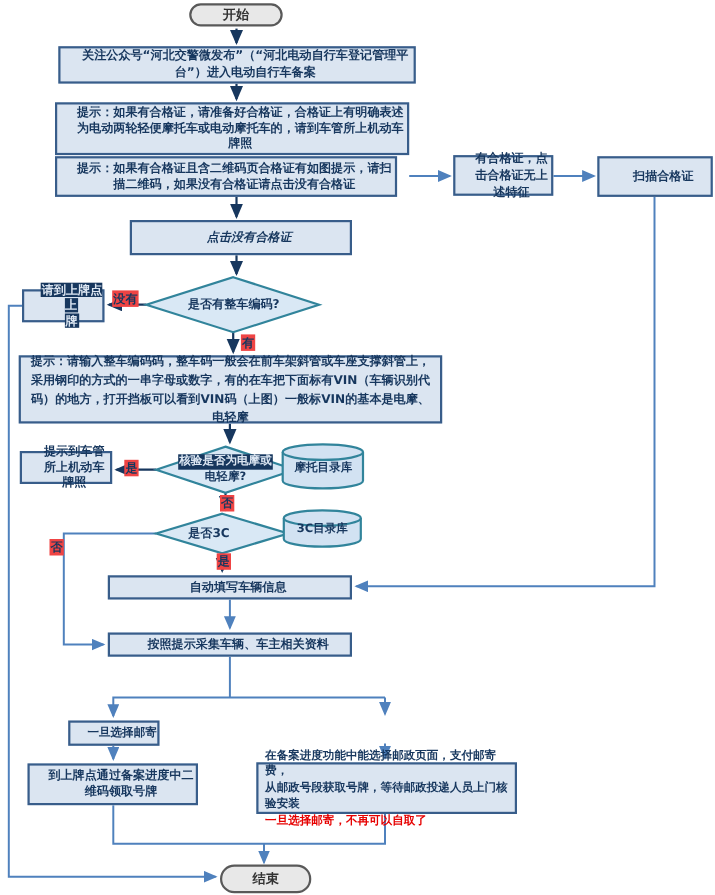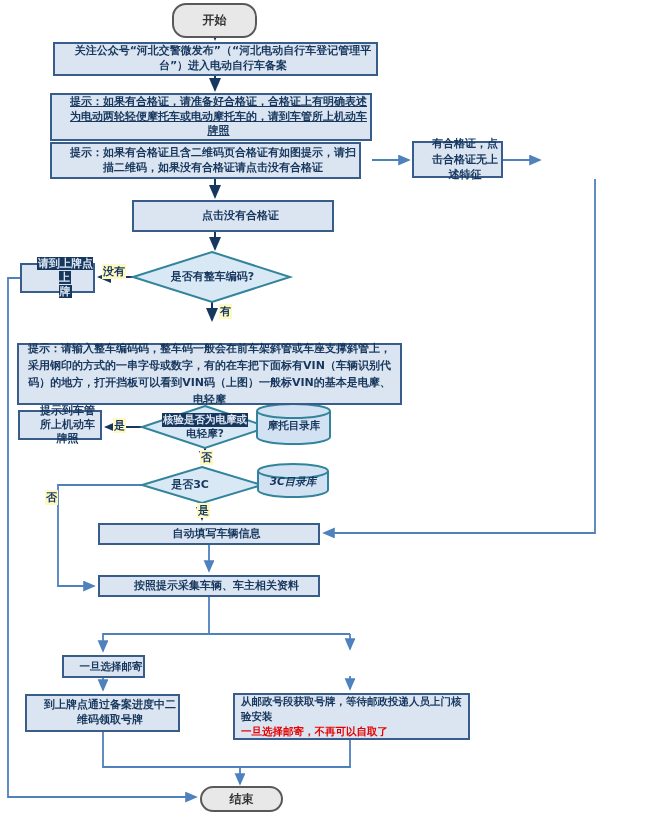--- a/index.html
+++ b/index.html
@@ -17,21 +17,21 @@
   svg.wires{position:absolute;left:0;top:0;width:650px;height:814px;}
   .d{stroke:var(--line-dark);stroke-width:2;fill:none;}
   .b{stroke:var(--line-blue);stroke-width:1.8;fill:none;}
   .diamond{fill:var(--diamond-fill);stroke:var(--diamond-border);stroke-width:2;}
   .cyl{fill:var(--cylinder-fill);stroke:var(--diamond-border);stroke-width:2;}
   .node{position:absolute;box-sizing:border-box;display:flex;align-items:center;justify-content:center;
         text-align:center;color:var(--box-text);font-weight:bold;font-size:11px;line-height:1.4;}
   .box{background:var(--box-fill);border:2px solid var(--box-border);padding-left:15px;}
   .stadium{background:var(--terminal-fill);border:2px solid var(--terminal-border);border-radius:14px;
            color:#333;font-size:12px;}
-  .label{position:absolute;color:var(--box-text);font-weight:bold;font-size:11px;background:#fef9c3;padding:0 1px;}
+  .label{position:absolute;color:var(--box-text);font-weight:bold;font-size:11px;background:#ef4444;padding:0 1px;}
   .overlay{position:absolute;color:var(--box-text);font-weight:bold;font-size:11px;line-height:1.3;
            text-align:center;display:flex;flex-direction:column;align-items:center;justify-content:center;}
   .hl{background:var(--highlight-bg);color:var(--highlight-text);padding:0 1px;}
   .left-align{align-items:flex-start;text-align:left;}
   .red{color:var(--warning-red);}
   .small{font-size:10.5px;}
 </style>
 </head>
 <body>
 
@@ -80,51 +80,54 @@
     <g>
       <path class="cyl" d="M257,411 L257,437 A36.5,7 0 0 0 330,437 L330,411"></path>
       <ellipse class="cyl" cx="293.5" cy="411" rx="36.5" ry="7"></ellipse>
     </g>
     <g>
       <path class="cyl" d="M258,471 L258,490 A35,7 0 0 0 328,490 L328,471"></path>
       <ellipse class="cyl" cx="293" cy="471" rx="35" ry="7"></ellipse>
     </g>
   </svg>
 
-  <div class="node stadium" style="left:172px;top:3px;width:85px;height:35px;">
+  <div class="node stadium" style="left:172px;top:3px;width:85px;height:21px;">
     <span>开始</span>
   </div>
   <div class="node stadium" style="left:200px;top:786px;width:83px;height:26px;">
     <span>结束</span>
   </div>
 
   <div class="node box" style="left:53px;top:42px;width:325px;height:34px;line-height:1.35;">
     <span>关注公众号“河北交警微发布”（“河北电动自行车登记管理平台”）进入电动自行车备案</span>
   </div>
-  <div class="node box" style="left:50px;top:93px;width:322px;height:48px;line-height:1.35;text-decoration:underline;">
+  <div class="node box" style="left:50px;top:93px;width:322px;height:48px;line-height:1.35;">
     <span>提示：如果有合格证，请准备好合格证，合格证上有明确表述为电动两轮轻便摩托车或电动摩托车的，请到车管所上机动车牌照</span>
   </div>
   <div class="node box" style="left:50px;top:142px;width:311px;height:37px;line-height:1.35;">
     <span>提示：如果有合格证且含二维码页合格证有如图提示，请扫描二维码，如果没有合格证请点击没有合格证</span>
   </div>
   <div class="node box" style="left:412px;top:141px;width:91px;height:37px;text-align:center;">
     <span>有合格证，点击合格证无上述特征</span>
   </div>
-  <div class="node box" style="left:132px;top:200px;width:202px;height:32px;">
+  <div class="node box" style="left:543px;top:142px;width:105px;height:37px;">
+    <span>扫描合格证</span>
+  </div>
+  <div class="node box" style="left:118px;top:200px;width:202px;height:32px;font-style:italic;">
     <span>点击没有合格证</span>
   </div>
 
   <div class="node box" style="left:20px;top:263px;width:75px;height:30px;line-height:1.25;">
     <span>
       <span class="hl">请到上牌点上</span><br>
       <span class="hl">牌</span>
     </span>
   </div>
 
-  <div class="node box" style="left:17px;top:323px;width:385px;height:62px;line-height:1.55;padding:2px 6px;margin-top:20px;">
+  <div class="node box" style="left:17px;top:323px;width:385px;height:62px;line-height:1.55;padding:2px 6px;">
     <span>提示：请输入整车编码码，整车码一般会在前车架斜管或车座支撑斜管上，采用钢印的方式的一串字母或数字，有的在车把下面标有VIN（车辆识别代码）的地方，打开挡板可以看到VIN码（上图）一般标VIN的基本是电摩、电轻摩</span>
   </div>
 
   <div class="node box" style="left:18px;top:410px;width:84px;height:30px;line-height:1.3;">
     <span>提示到车管所上机动车牌照</span>
   </div>
 
   <div class="node box" style="left:98px;top:575px;width:222px;height:22px;">
     <span>按照提示采集车辆、车主相关资料</span>
   </div>
@@ -132,39 +135,40 @@
     <span>自动填写车辆信息</span>
   </div>
 
   <div class="node box" style="left:62px;top:655px;width:83px;height:23px;font-size:10.5px;">
     <span>一旦选择邮寄</span>
   </div>
   <div class="node box" style="left:25px;top:694px;width:155px;height:38px;line-height:1.35;">
     <span>到上牌点通过备案进度中二维码领取号牌</span>
   </div>
   <div class="node box left-align small" style="left:233px;top:693px;width:237px;height:47px;padding:3px 6px;flex-direction:column;justify-content:center;">
+    <div>在备案进度功能中能选择邮政页面，支付邮寄费，</div>
     <div>从邮政号段获取号牌，等待邮政投递人员上门核验安装</div>
     <div class="red">一旦选择邮寄，不再可以自取了</div>
   </div>
 
   <div class="overlay" style="left:140px;top:264px;width:145px;height:26px;justify-content:center;">
     <span>是否有整车编码?</span>
   </div>
   <div class="overlay" style="left:145px;top:410px;width:120px;height:34px;font-size:10.5px;">
     <span class="hl">核验是否为电摩或</span>
     <span>电轻摩?</span>
   </div>
   <div class="overlay" style="left:140px;top:476px;width:100px;height:18px;">
     <span>是否3C</span>
   </div>
 
   <div class="overlay" style="left:259px;top:416px;width:70px;height:20px;font-size:10.5px;">
     <span>摩托目录库</span>
   </div>
-  <div class="overlay" style="left:260px;top:473px;width:66px;height:18px;font-size:10.5px;font-style:italic;">
+  <div class="overlay" style="left:260px;top:473px;width:66px;height:18px;font-size:10.5px;">
     <span>3C目录库</span>
   </div>
 
   <div class="label" style="left:102px;top:264px;">没有</div>
   <div class="label" style="left:219px;top:304px;">有</div>
   <div class="label" style="left:113px;top:418px;">是</div>
   <div class="label" style="left:200px;top:450px;">否</div>
   <div class="label" style="left:45px;top:490px;">否</div>
   <div class="label" style="left:197px;top:503px;">是</div>
 

